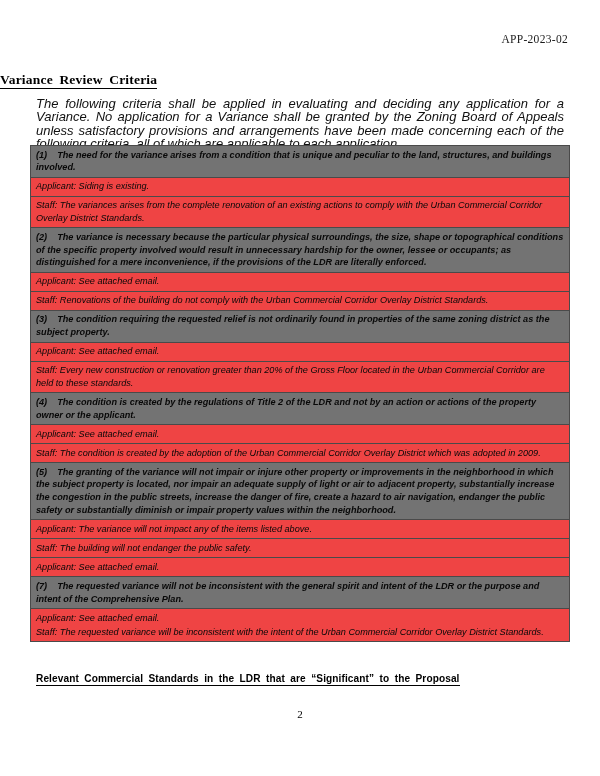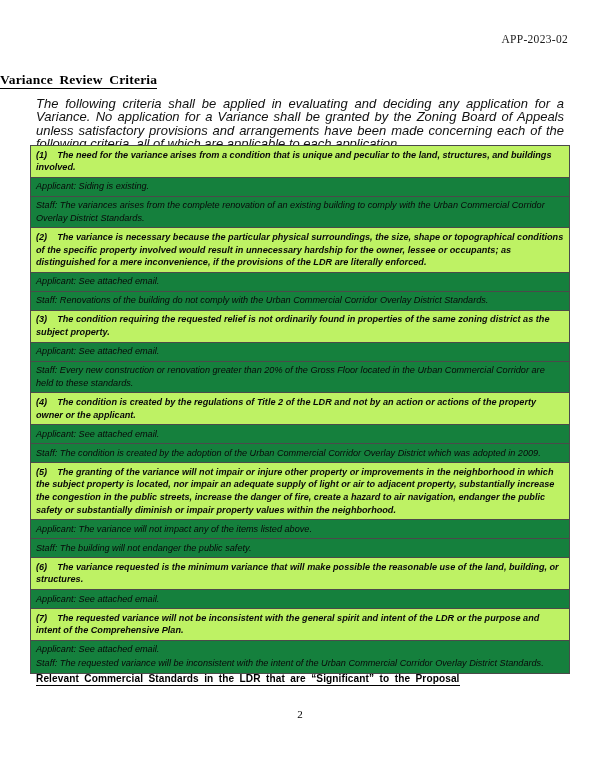--- a/index.html
+++ b/index.html
@@ -69,33 +69,33 @@
   table.criteria td {
     border: 1.1px solid #4a4a4a;
     padding: 2.5px 5px 3px 5px;
     vertical-align: top;
     font-size: 9.15px;
     line-height: 12.6px;
     font-style: italic;
     color: #080808;
   }
   td.criterion {
-    background: #bef264;
+    background: #737373;
     font-weight: bold;
   }
   td.criterion .num {
     font-weight: bold;
     font-style: italic;
   }
   td.criterion .gap {
     display: inline-block;
     width: 10px;
   }
   td.response {
-    background: #15803d;
+    background: #ef4444;
   }
   td.response .lead {
     font-style: italic;
   }
   td.response .para {
     display: block;
   }
   td.response .para + .para {
     margin-top: 1.5px;
   }
@@ -137,21 +137,21 @@
         <tr>
           <td class="criterion"><span class="num">(1)</span><span class="gap"></span><span>The need for the variance arises from a condition that is unique and peculiar to the land, structures, and buildings involved.</span></td>
         </tr>
         <tr>
           <td class="response">
             <span class="para"><span class="lead">Applicant:</span><span> Siding is existing.</span></span>
           </td>
         </tr>
         <tr>
           <td class="response">
-            <span class="para"><span class="lead">Staff:</span><span> The variances arises from the complete renovation of an existing building to comply with the Urban Commercial Corridor Overlay District Standards.</span></span>
+            <span class="para"><span class="lead">Staff:</span><span> The variances arises from the complete renovation of an existing actions to comply with the Urban Commercial Corridor Overlay District Standards.</span></span>
           </td>
         </tr>
         <tr>
           <td class="criterion"><span class="num">(2)</span><span class="gap"></span><span>The variance is necessary because the particular physical surroundings, the size, shape or topographical conditions of the specific property involved would result in unnecessary hardship for the owner, lessee or occupants; as distinguished for a mere inconvenience, if the provisions of the LDR are literally enforced.</span></td>
         </tr>
         <tr>
           <td class="response">
             <span class="para"><span class="lead">Applicant:</span><span> See attached email.</span></span>
           </td>
         </tr>
@@ -191,23 +191,20 @@
         </tr>
         <tr>
           <td class="response">
             <span class="para"><span class="lead">Applicant:</span><span> The variance will not impact any of the items listed above.</span></span>
           </td>
         </tr>
         <tr>
           <td class="response">
             <span class="para"><span class="lead">Staff:</span><span> The building will not endanger the public safety.</span></span>
           </td>
-        </tr>
-        <tr>
-          <td class="criterion"><span class="num">(6)</span><span class="gap"></span><span>The variance requested is the minimum variance that will make possible the reasonable use of the land, building, or structures.</span></td>
         </tr>
         <tr>
           <td class="response">
             <span class="para"><span class="lead">Applicant:</span><span> See attached email.</span></span>
           </td>
         </tr>
         <tr>
           <td class="criterion"><span class="num">(7)</span><span class="gap"></span><span>The requested variance will not be inconsistent with the general spirit and intent of the LDR or the purpose and intent of the Comprehensive Plan.</span></td>
         </tr>
         <tr>

